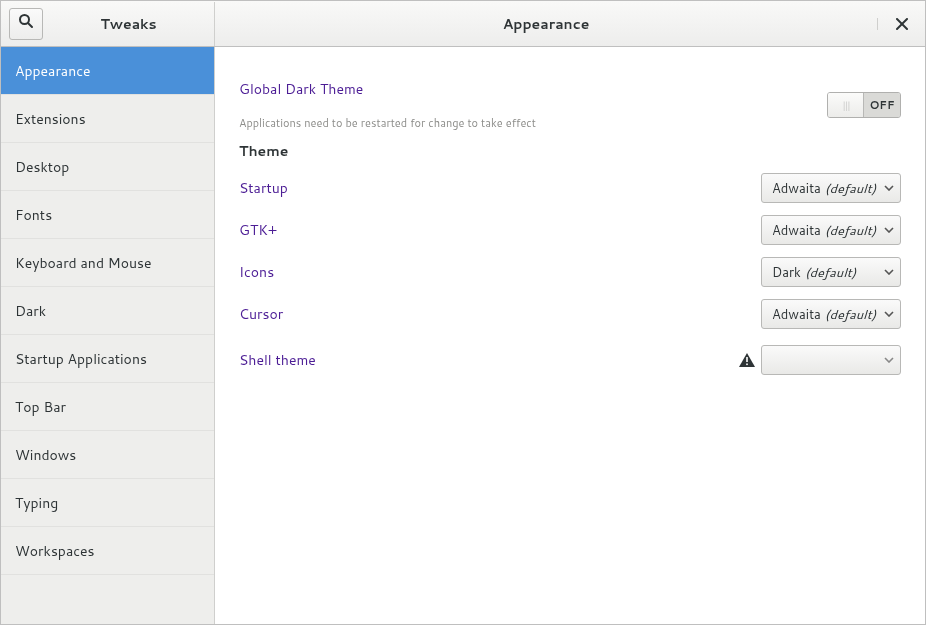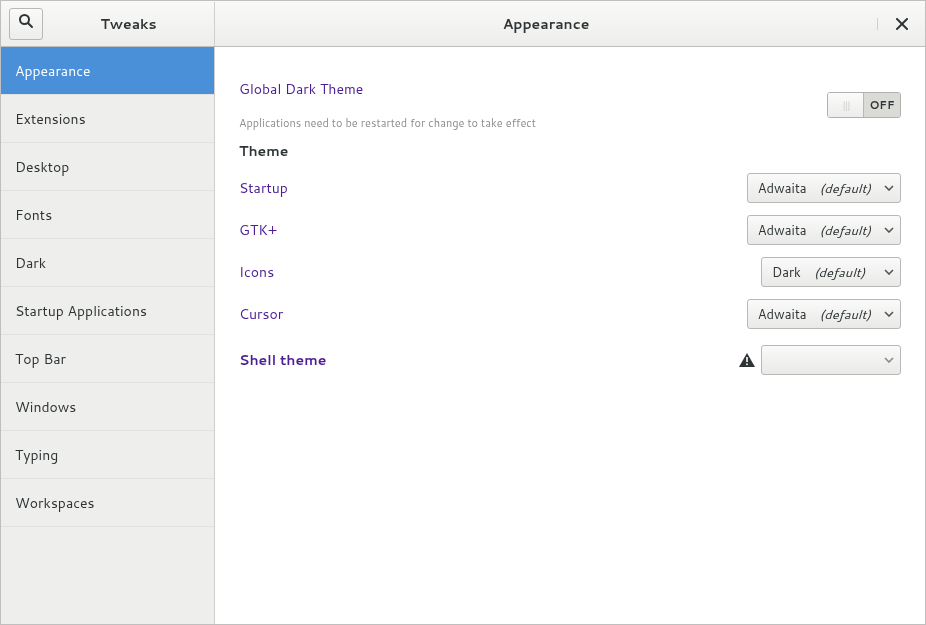--- a/index.html
+++ b/index.html
@@ -159,21 +159,21 @@
       height: 30px;
       border: 1px solid #b8b8b6;
       border-radius: 3px;
       background: linear-gradient(to bottom, #fafafa, #e9e9e7);
       display: flex;
       align-items: center;
       padding: 0 6px 0 10px;
       cursor: pointer;
       color: #2e3436;
       font-size: 13px;
-      gap: 13px;
+      gap: 4px;
     }
     .dropdown.blank { min-width: 140px; color:#888; }
     .dropdown .val-main {}
     .dropdown .val-suffix { font-style: italic; text-align: center; }
     .dropdown .chev { margin-left: auto; display:flex; align-items:center; }
     .right-ctl { display:flex; align-items:center; gap:6px; }
     .warn-icon svg { display:block; }
   </style>
 </head>
 <body>
@@ -213,20 +213,23 @@
     <div class="sidebar-item">
       <span>Extensions</span>
     </div>
     <div class="sidebar-item">
       <span>Desktop</span>
     </div>
     <div class="sidebar-item">
       <span>Fonts</span>
     </div>
     <div class="sidebar-item">
+      <span>Keyboard and Mouse</span>
+    </div>
+    <div class="sidebar-item">
       <span>Dark</span>
     </div>
     <div class="sidebar-item">
       <span>Startup Applications</span>
     </div>
     <div class="sidebar-item">
       <span>Top Bar</span>
     </div>
     <div class="sidebar-item">
       <span>Windows</span>
@@ -301,21 +304,21 @@
         <span class="val-main">Adwaita</span>
         <span class="val-suffix">(default)</span>
         <span class="chev">
           <svg width="10" height="6" viewBox="0 0 10 6">
               <path d="M1 1 L5 5 L9 1" fill="none" stroke="#555" stroke-width="1.6"></path>
             </svg>
         </span>
       </div>
     </div>
 
-    <div class="row" style="margin-top:4px;font-weight:bold;">
+    <div class="row" style="margin-top:4px;">
       <div class="label">Shell theme</div>
       <div class="right-ctl">
         <span class="warn-icon">
           <svg width="16" height="14" viewBox="0 0 16 14">
               <path d="M8 0 L16 14 L0 14 Z" fill="#2e3436"></path>
               <rect x="7.2" y="4" width="1.6" height="5" fill="#fff"></rect>
               <rect x="7.2" y="10.5" width="1.6" height="1.6" fill="#fff"></rect>
             </svg>
         </span>
         <div class="dropdown blank">

